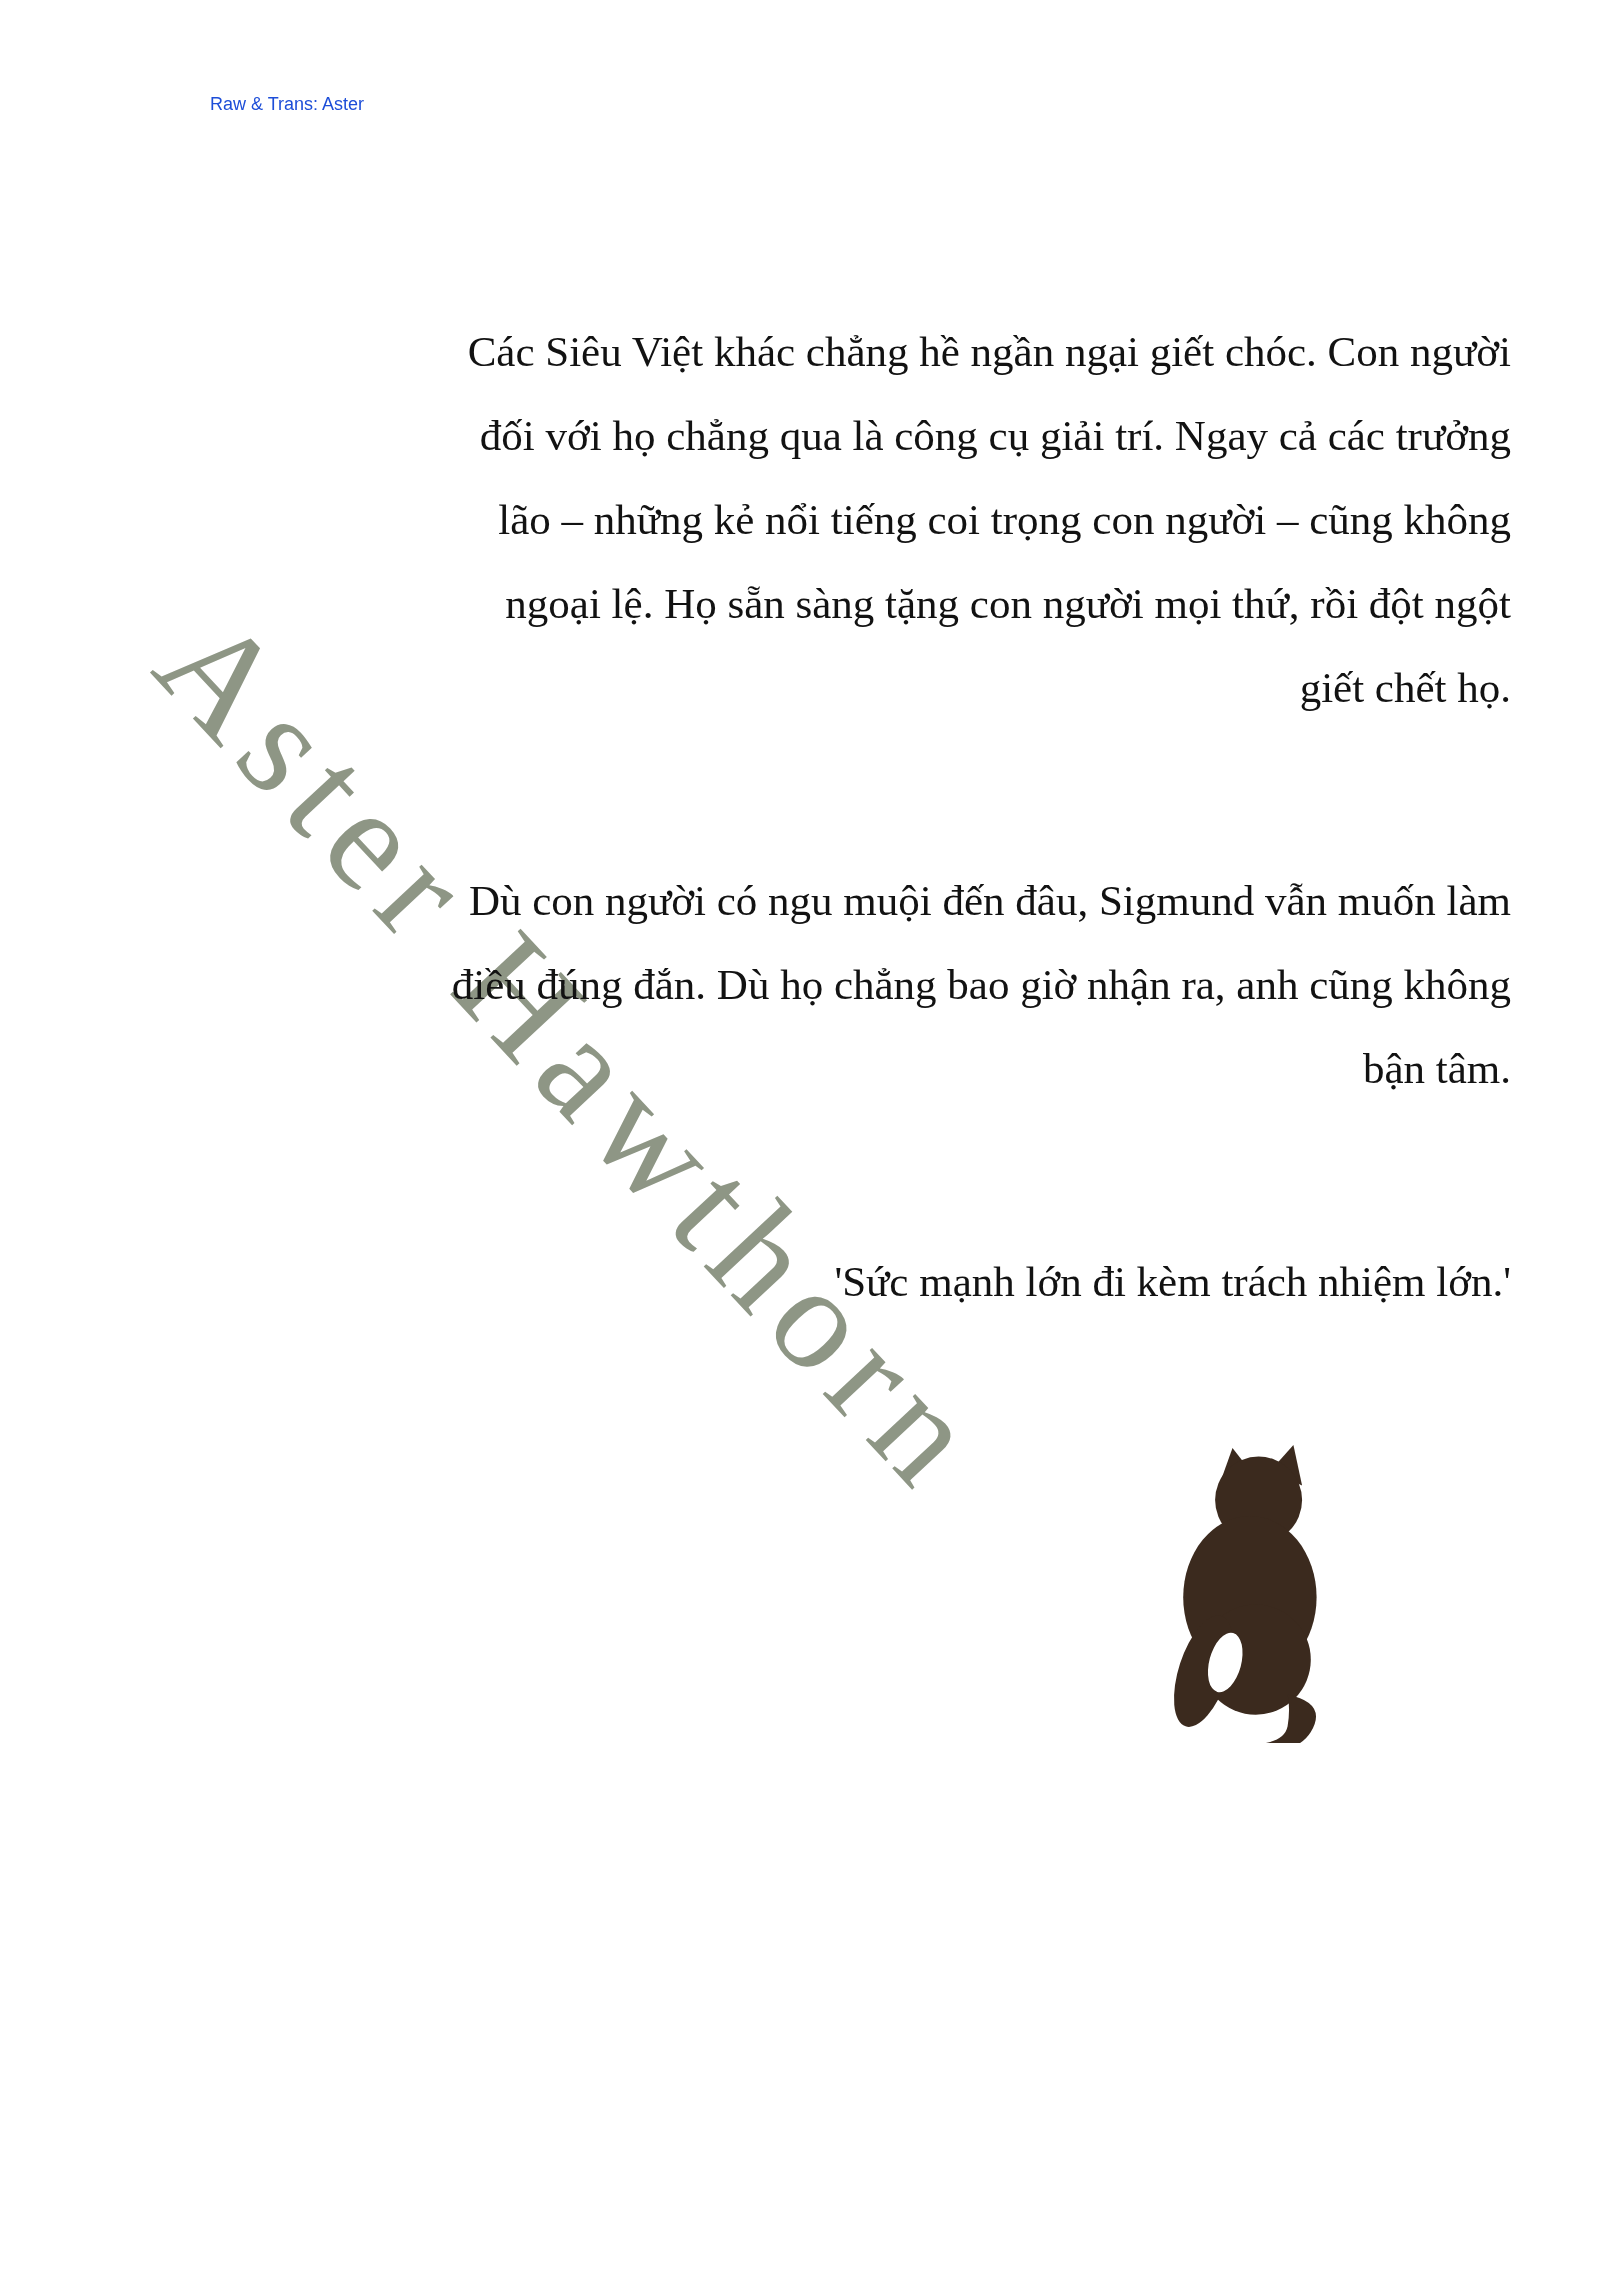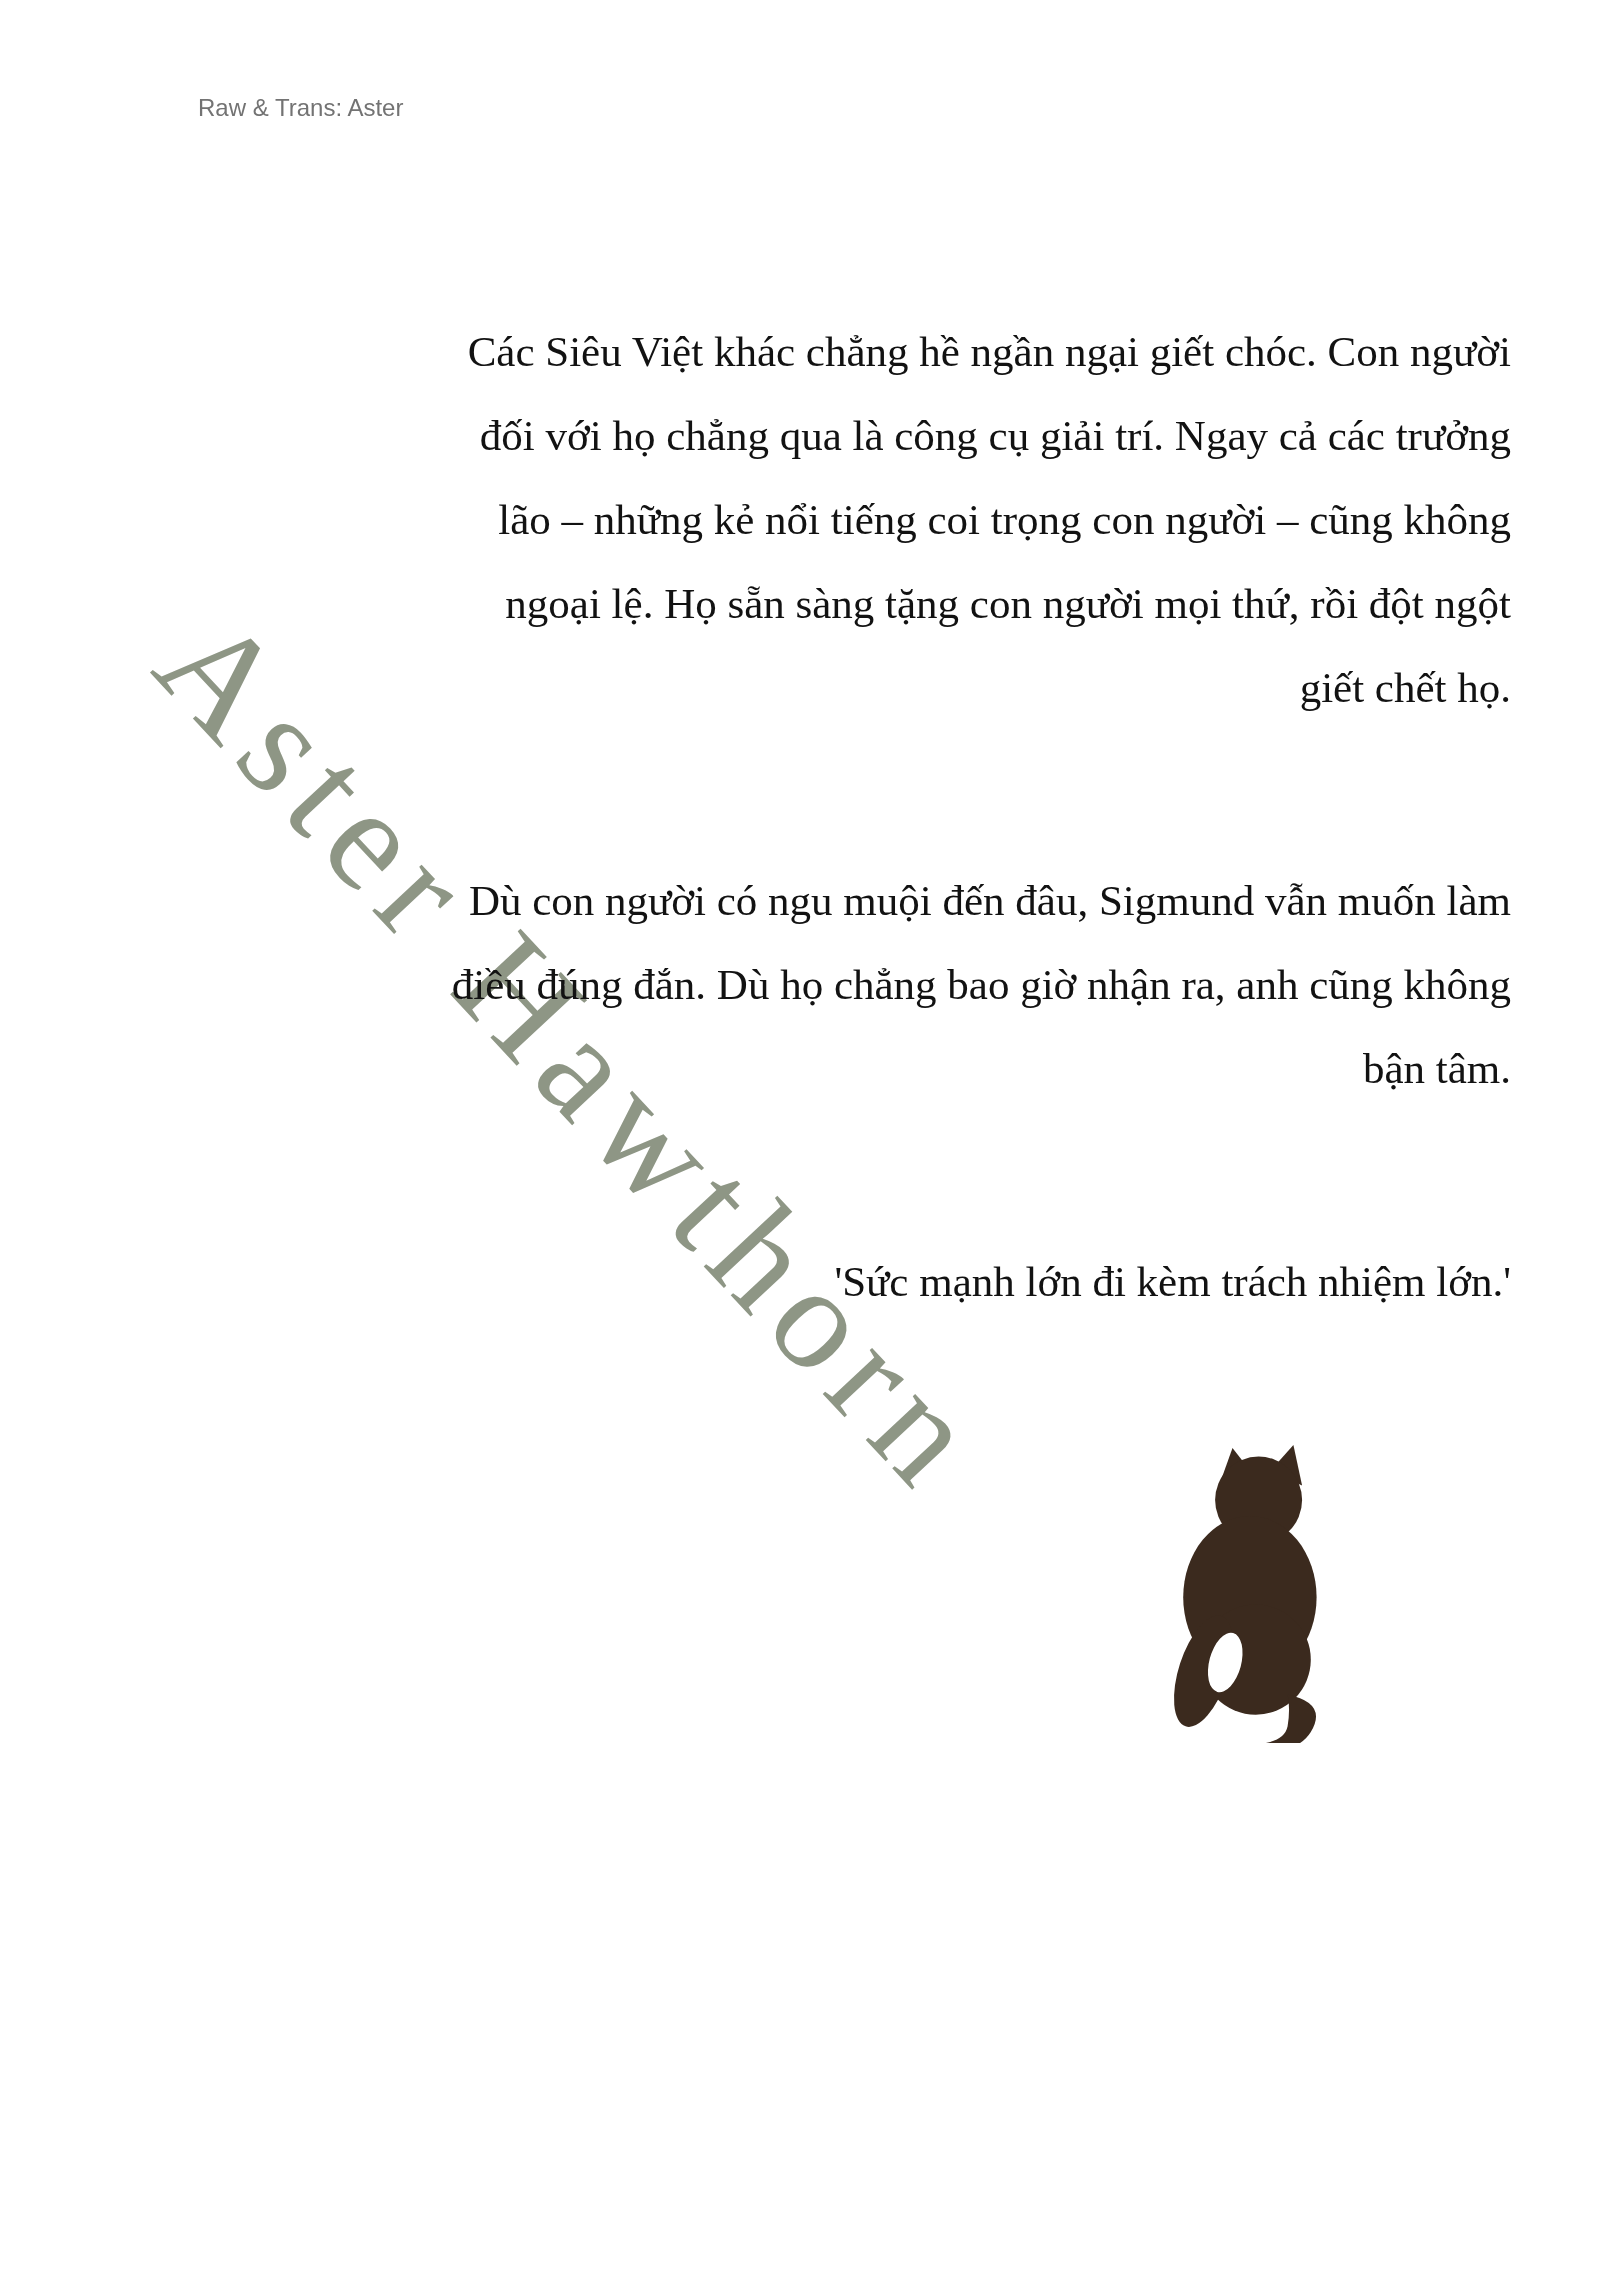--- a/index.html
+++ b/index.html
@@ -9,25 +9,25 @@
     width: 1621px;
     height: 2293px;
     background: #ffffff;
     overflow: hidden;
     font-family: "Liberation Serif", serif;
     color: #121212;
     margin: 0 auto;
   }
   .credit {
     position: absolute;
-    left: 198px;
+    left: 210px;
     top: 94px;
     font-family: "Liberation Sans", sans-serif;
-    font-size: 24px;
-    color: #737373;
+    font-size: 18px;
+    color: #1d4ed8;
     z-index: 3;
   }
   .content {
     position: absolute;
     left: 198px;
     top: 310px;
     width: 1313px;
     z-index: 2;
     text-align: right;
   }

